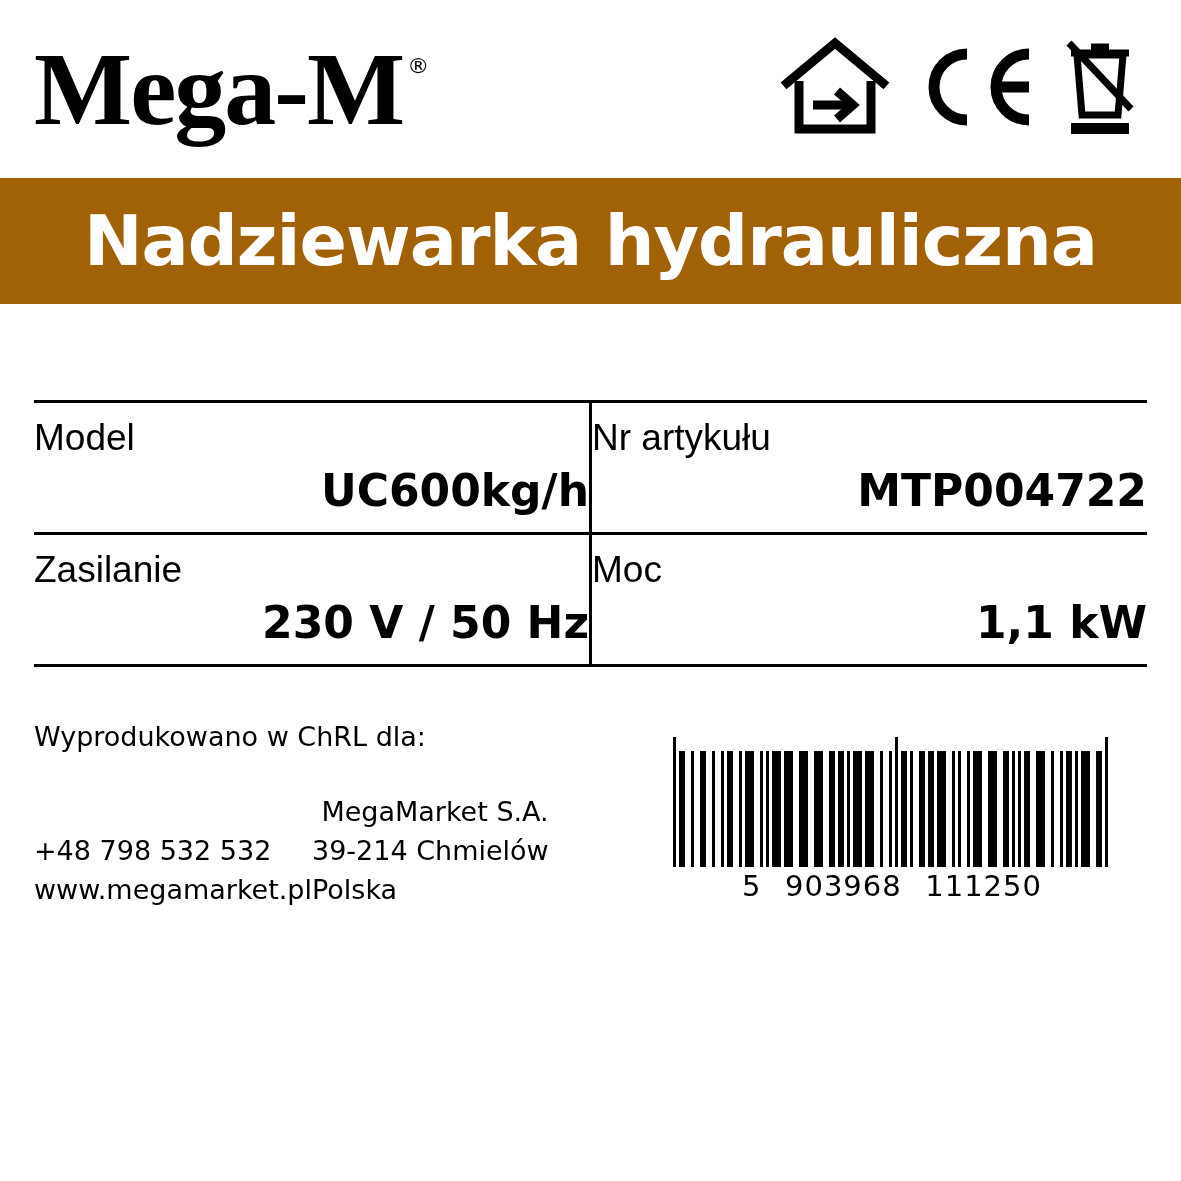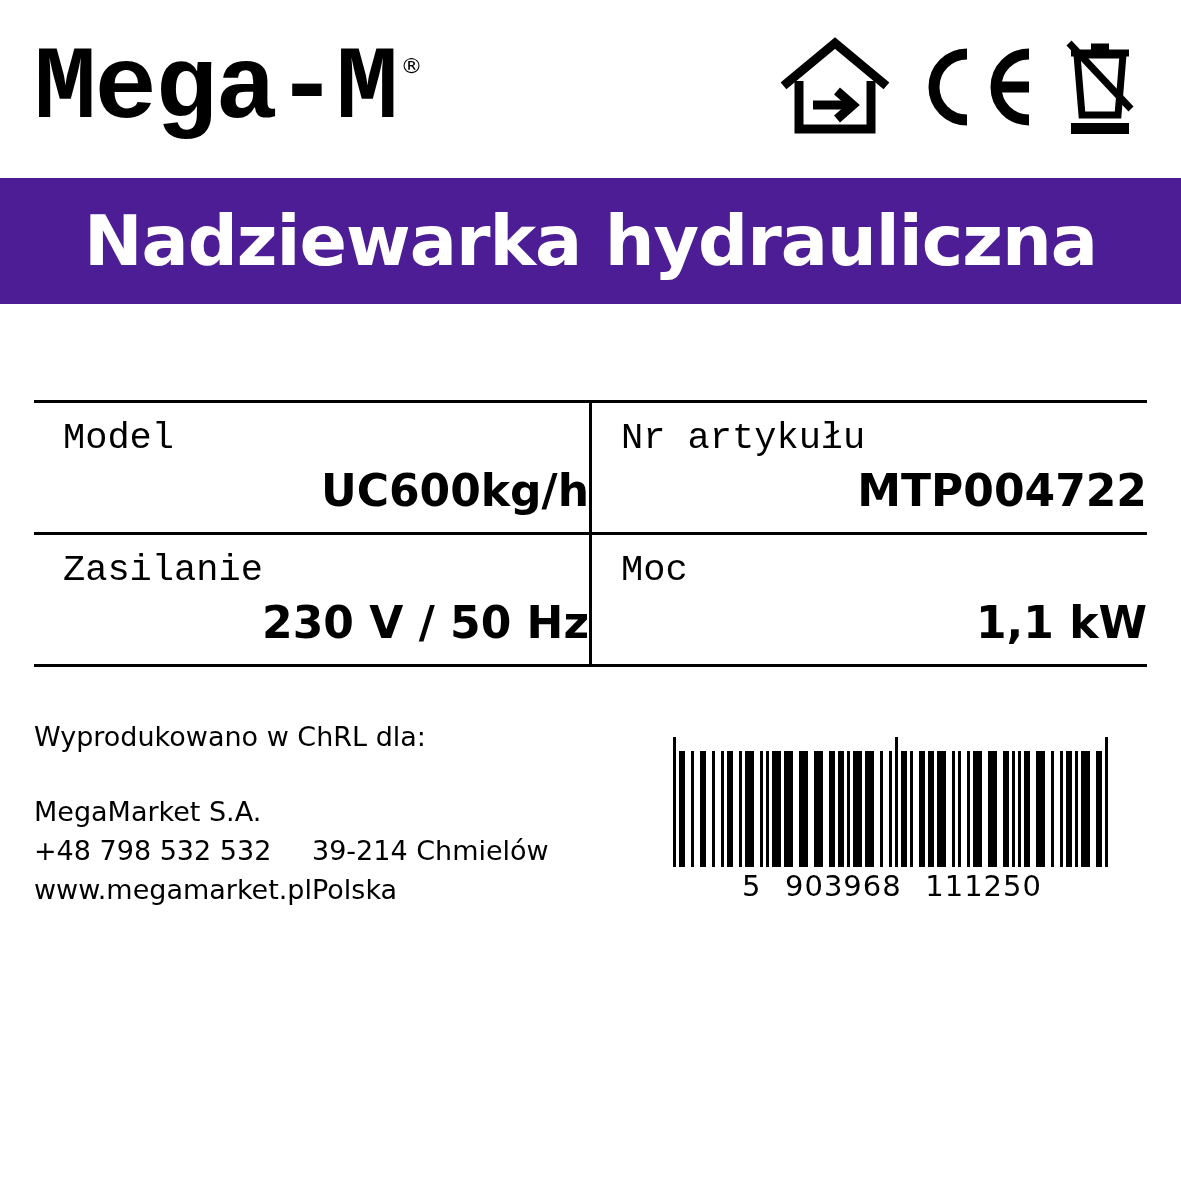--- a/index.html
+++ b/index.html
@@ -28,38 +28,38 @@
   .logo {
     display: flex;
     align-items: flex-start;
     line-height: 1;
   }
   .logo-text {
     font-size: 104px;
     font-weight: bold;
     letter-spacing: -2px;
     line-height: 1;
-    font-family: Liberation Mono, monospace;
+    font-family: Liberation Serif, serif;
   }
   .logo-reg {
     font-size: 22px;
     margin-top: 18px;
     margin-left: 4px;
     font-family: "DejaVu Sans", sans-serif;
   }
   .marks {
     display: flex;
     align-items: center;
     gap: 26px;
     margin-right: 8px;
   }
 
   
   .title-bar {
-    background: #4c1d95;
+    background: #a16207;
     height: 126px;
     display: flex;
     align-items: center;
     justify-content: center;
   }
   .title-bar h1 {
     margin: 0;
     color: #ffffff;
     font-size: 70px;
     font-weight: bold;
@@ -90,23 +90,22 @@
   td.left-cell {
     padding-right: 26px;
     border-right: 3px solid #000;
   }
   td.right-cell {
     padding-left: 26px;
   }
   .spec-label {
     font-size: 37px;
     line-height: 1.15;
-    font-family: Liberation Mono, monospace;
+    font-family: Liberation Sans, sans-serif;
     font-weight: normal;
-    margin-left: 29px;
   }
   .spec-value {
     font-size: 44px;
     font-weight: bold;
     text-align: right;
     margin-top: 6px;
     line-height: 1.15;
     font-family: "DejaVu Sans", sans-serif;
   }
 
@@ -122,20 +121,21 @@
   .addr-block {
     font-size: 27px;
     line-height: 1.0;
     font-family: "DejaVu Sans", sans-serif;
   }
   .made-in {
     margin-bottom: 48px;
   }
   .addr-company {
     margin-bottom: 12px;
+    text-align: right;
   }
   .addr-grid {
     display: grid;
     grid-template-columns: 270px auto;
     row-gap: 12px;
     column-gap: 8px;
   }
 
   
   .barcode-area {

